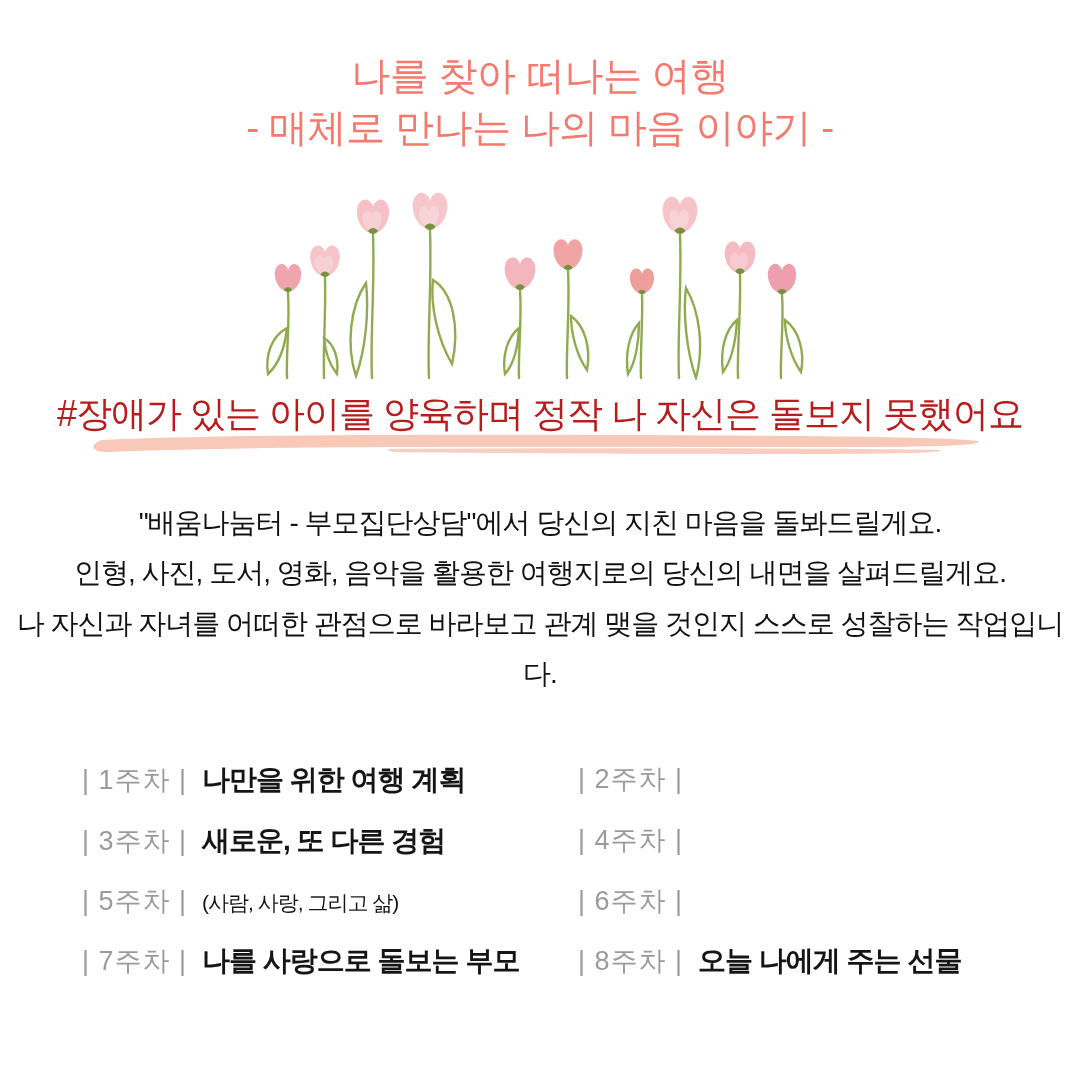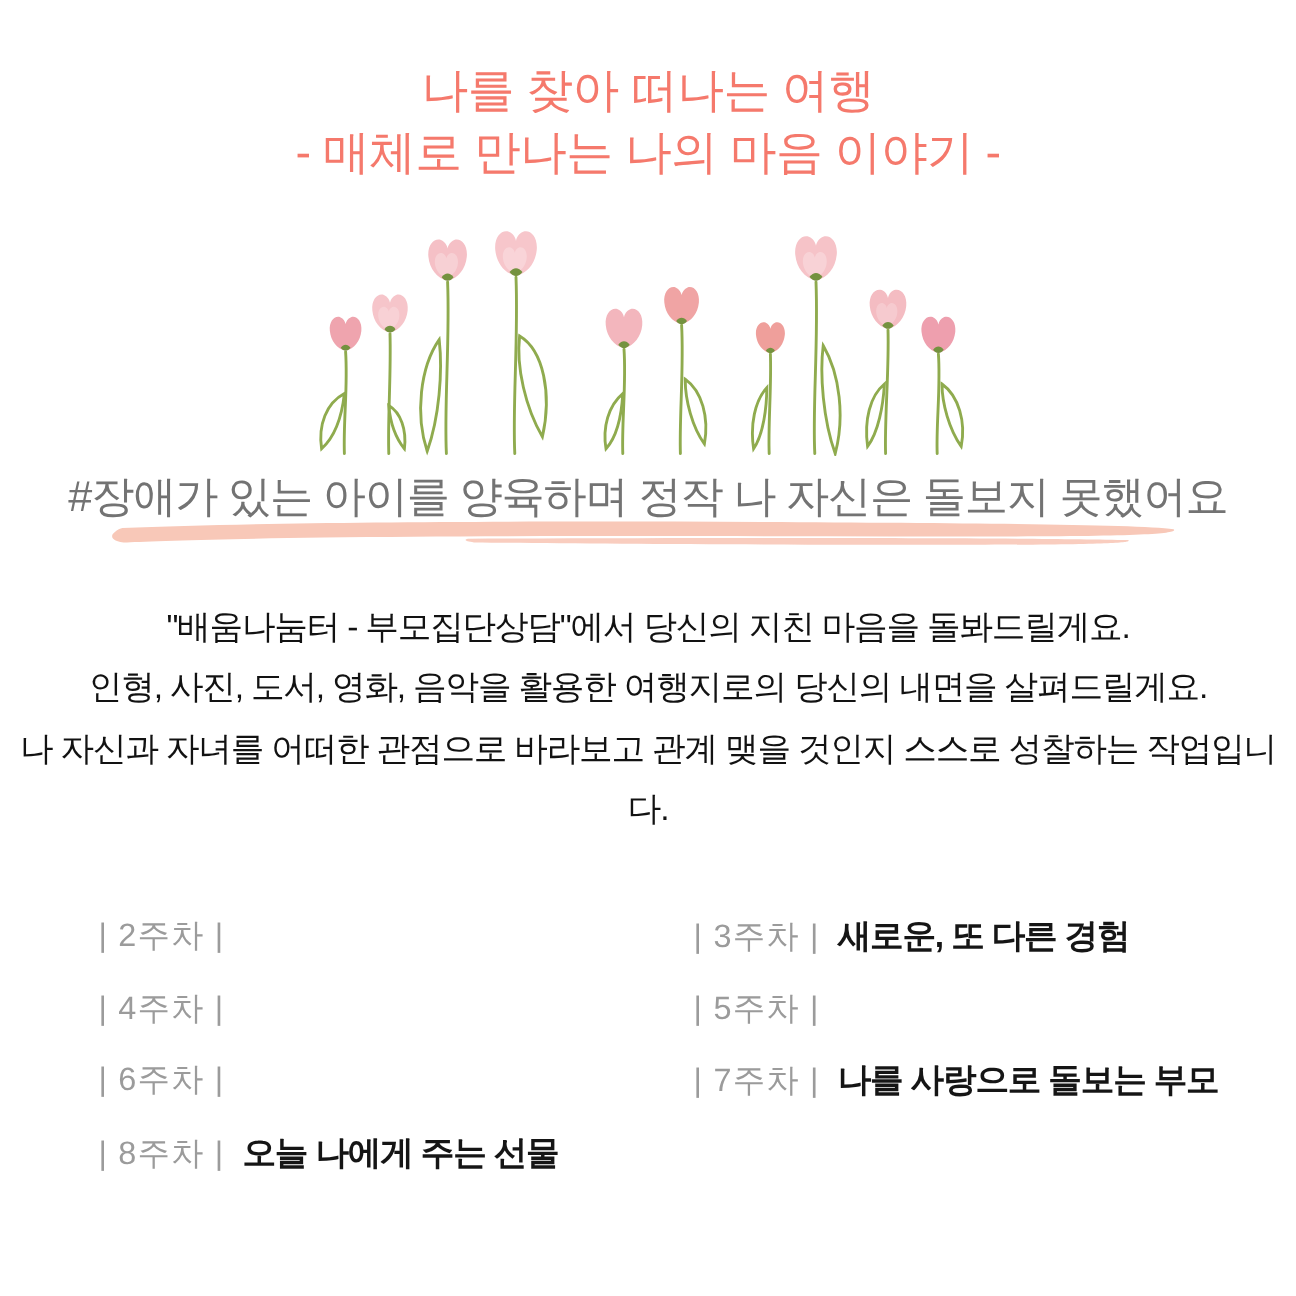--- a/index.html
+++ b/index.html
@@ -33,21 +33,21 @@
   .flowers{
     margin-top:34px;
     height:192px;
     line-height:0;
   }
   
   .hashtag-wrap{margin-top:10px;position:relative;}
   .hashtag{
     position:relative;z-index:2;
     font-size:36px;
-    color:#737373;
+    color:#b91c1c;
     font-weight:400;
     letter-spacing:-1px;
   }
   .brush{display:block;margin:-7px auto 0;position:relative;z-index:1;}
   
   .intro{
     margin-top:40px;
     font-size:28px;
     line-height:1.8;
     color:#121212;
@@ -167,34 +167,40 @@
   </div>
 
   <div class="intro">
     <div>"배움나눔터 - 부모집단상담"에서 당신의 지친 마음을 돌봐드릴게요.</div>
     <div>인형, 사진, 도서, 영화, 음악을 활용한 여행지로의 당신의 내면을 살펴드릴게요.</div>
     <div>나 자신과 자녀를 어떠한 관점으로 바라보고 관계 맺을 것인지 스스로 성찰하는 작업입니다.</div>
   </div>
 
   <div class="schedule">
     <div class="srow">
+      <span class="week">| 1주차 |</span>
+      <span class="topic">나만을 위한 여행 계획</span>
+      <span class="note"></span>
+    </div>
+    <div class="srow">
       <span class="week">| 2주차 |</span>
       <span class="note"></span>
     </div>
     <div class="srow">
       <span class="week">| 3주차 |</span>
       <span class="topic">새로운, 또 다른 경험</span>
       <span class="note"></span>
     </div>
     <div class="srow">
       <span class="week">| 4주차 |</span>
       <span class="note"></span>
     </div>
     <div class="srow">
       <span class="week">| 5주차 |</span>
+      <span class="note">(사람, 사랑, 그리고 삶)</span>
     </div>
     <div class="srow">
       <span class="week">| 6주차 |</span>
       <span class="note"></span>
     </div>
     <div class="srow">
       <span class="week">| 7주차 |</span>
       <span class="topic">나를 사랑으로 돌보는 부모</span>
       <span class="note"></span>
     </div>

